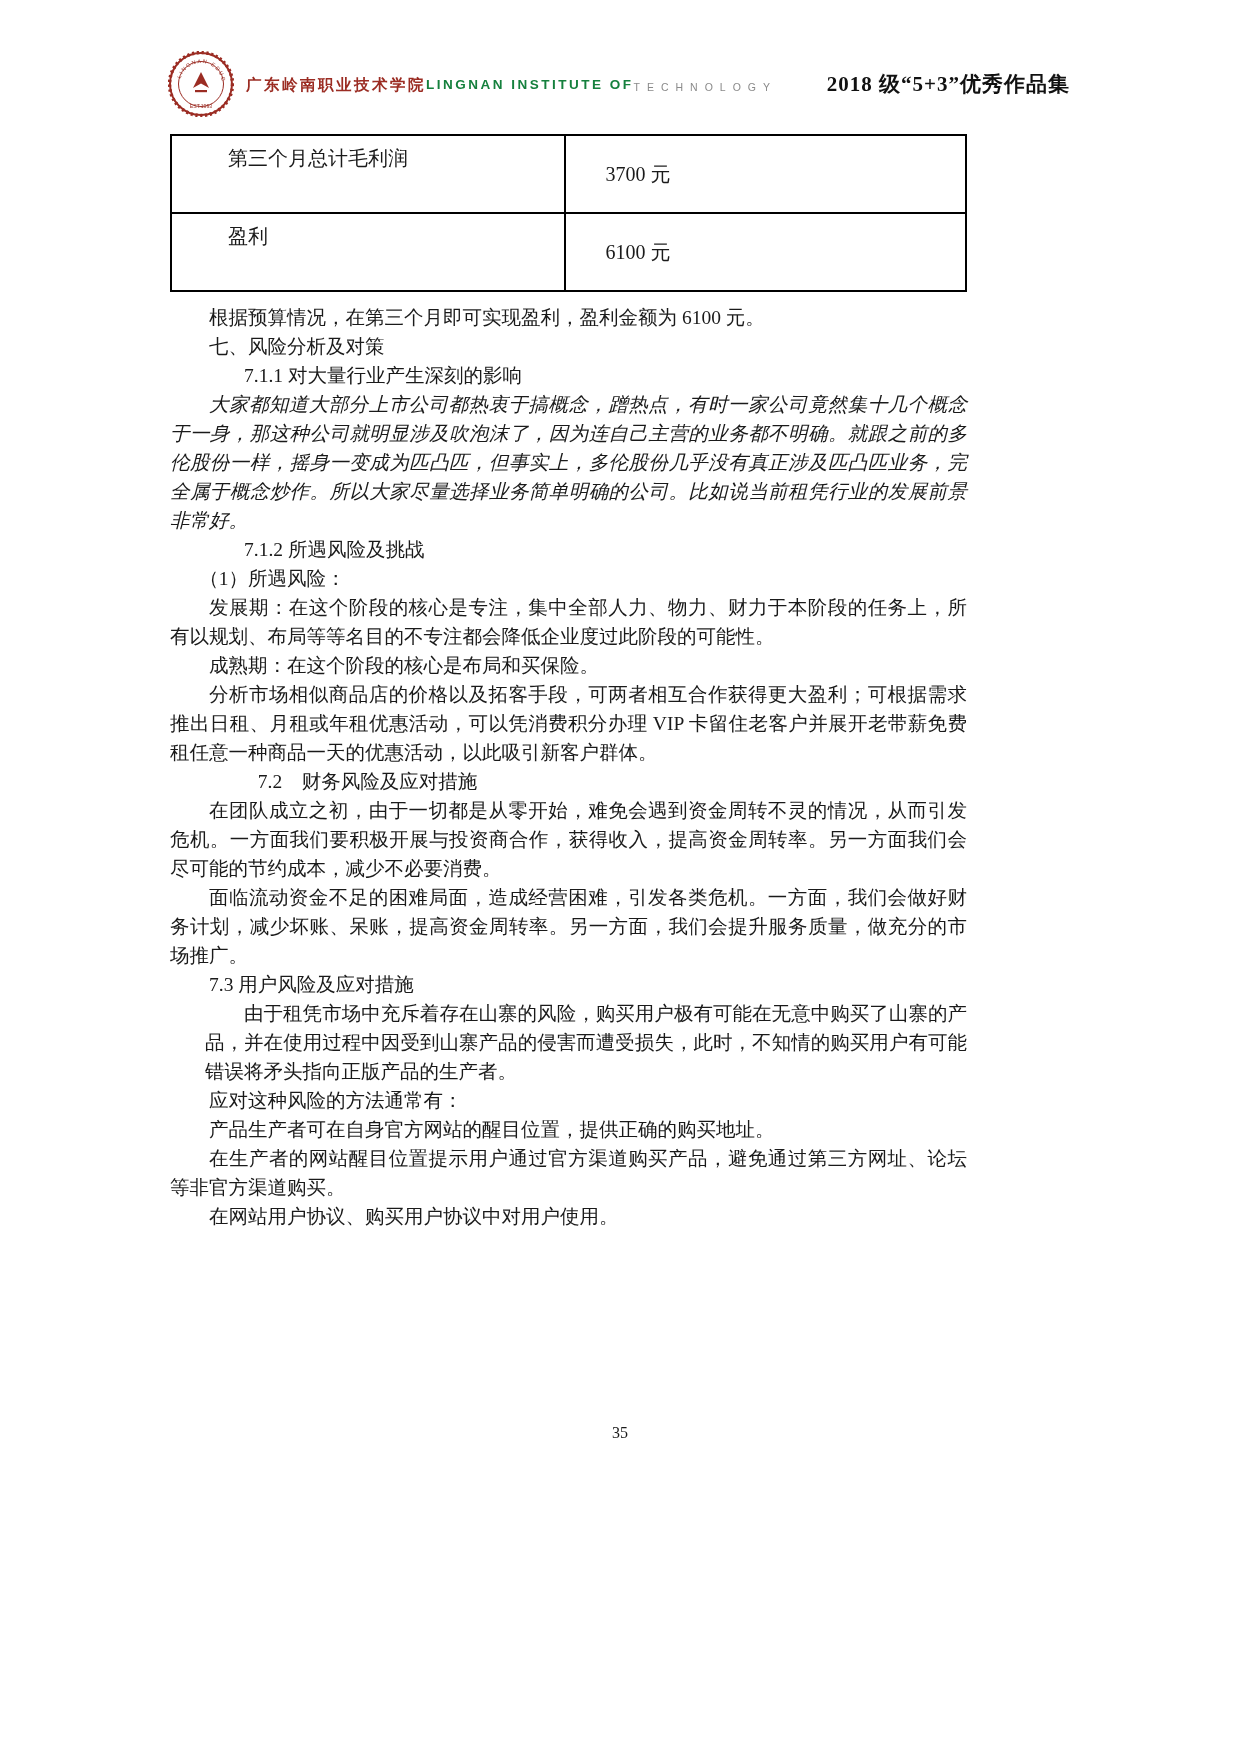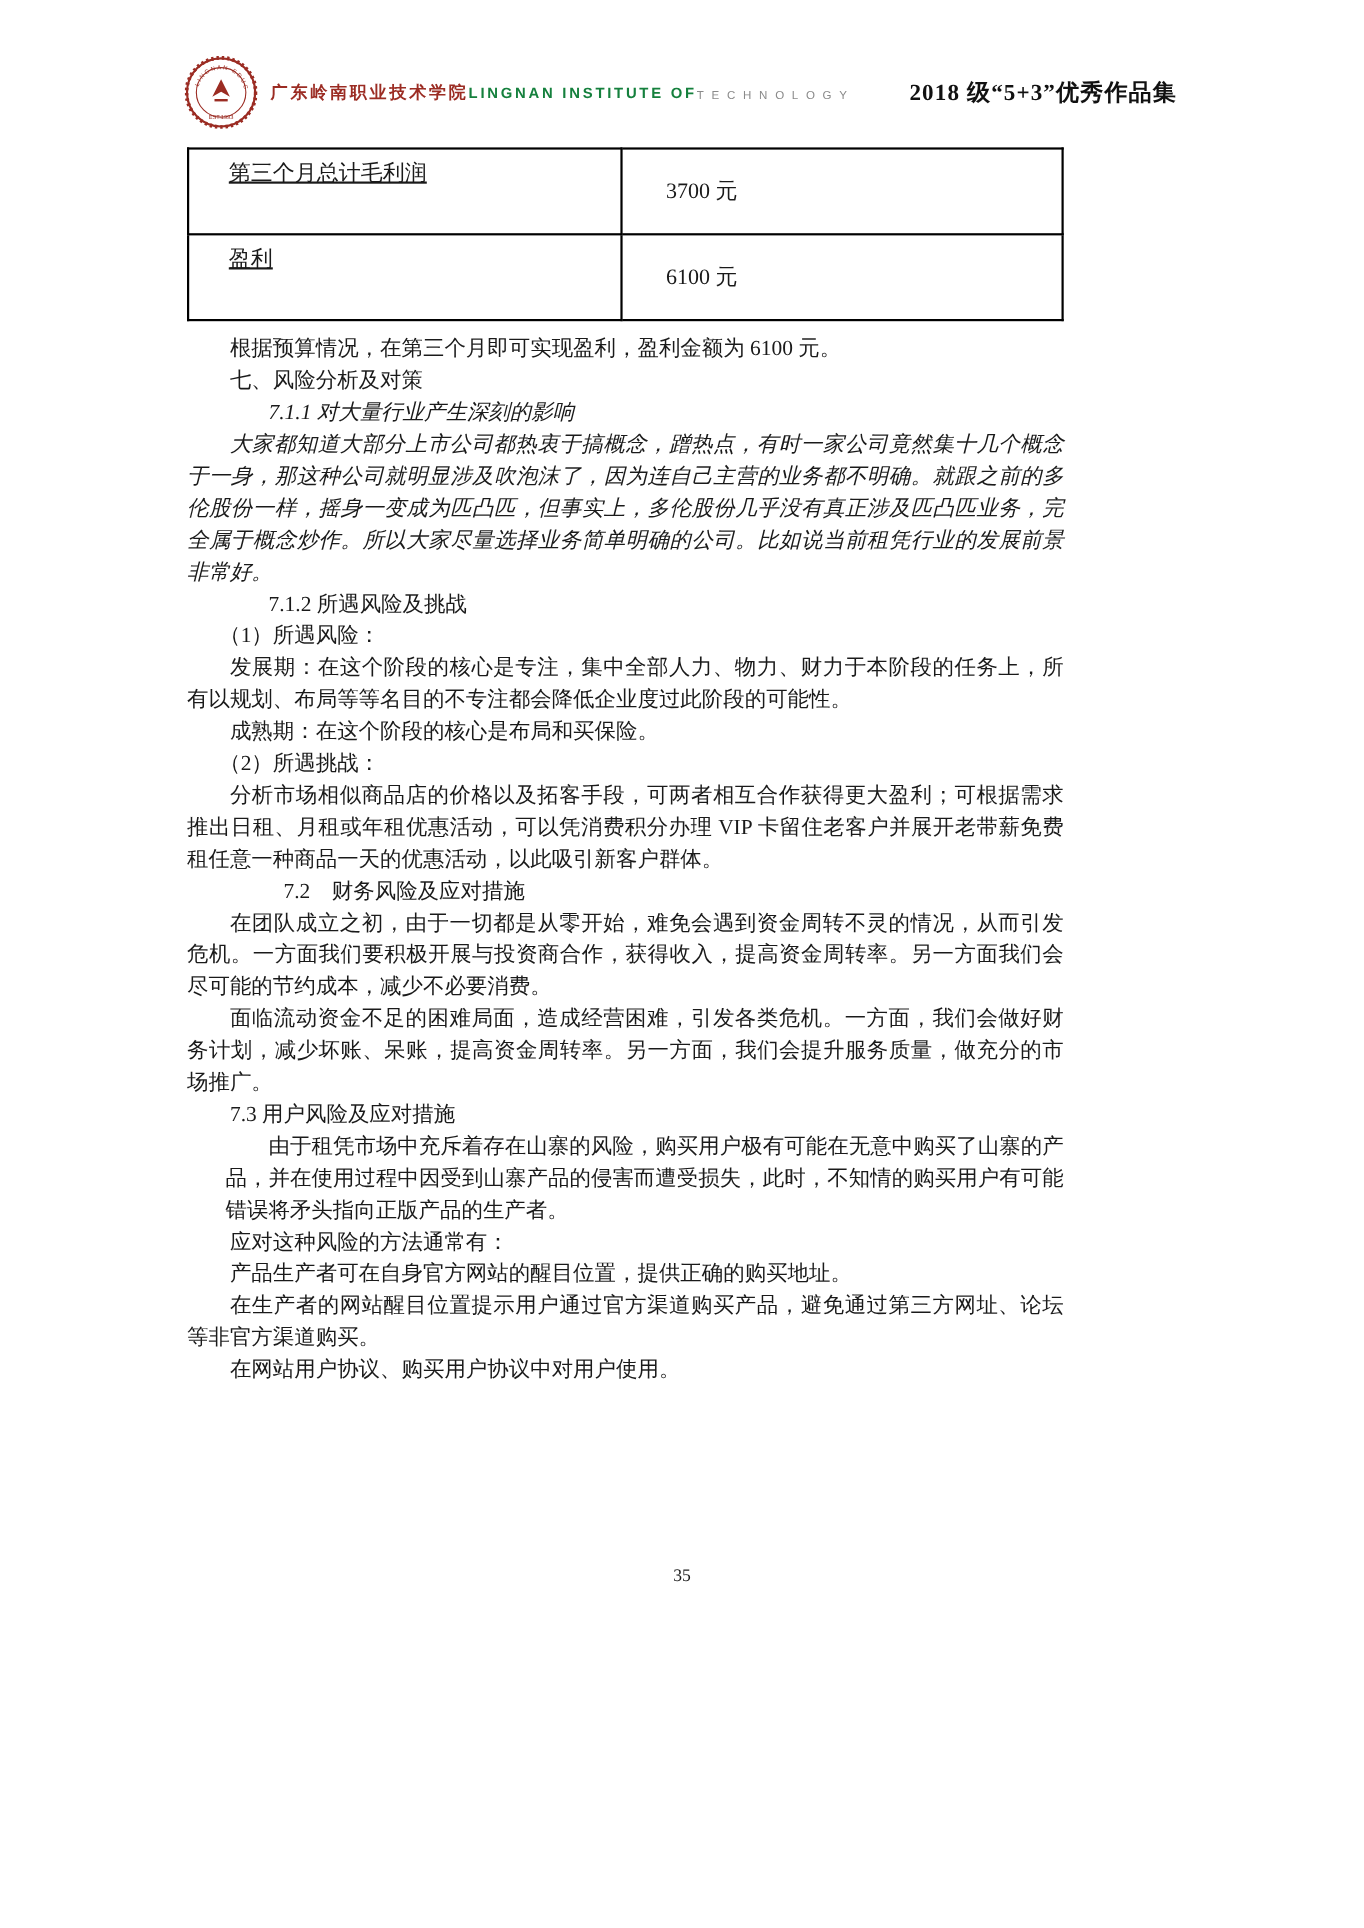--- a/index.html
+++ b/index.html
@@ -49,21 +49,21 @@
   
   .content { position: absolute; left: 170px; top: 134px; width: 797px; }
 
   table.budget { border-collapse: collapse; width: 100%; table-layout: fixed; }
   table.budget td {
     border: 2px solid #000000;
     vertical-align: top;
     font-size: 20px;
     line-height: 28px;
   }
-  td.cell-label { width: 49.5%; padding: 8px 10px 24px 36px; height: 60px; text-decoration: underline; }
+  td.cell-label { width: 49.5%; padding: 8px 10px 24px 56px; height: 60px; }
   td.cell-value { width: 50.5%; padding: 24px 10px 24px 40px; font-family: Liberation Serif, serif; }
 
   .doc-body { margin-top: 11px; font-size: 19.5px; line-height: 29px; }
   .para {
     text-align: justify;
     text-justify: inter-ideograph;
     word-break: break-all;
   }
 
   
@@ -118,27 +118,26 @@
           <tr>
             <td class="cell-label">盈利</td>
             <td class="cell-value">6100 元</td>
           </tr>
         </tbody>
     </table>
 
     <div class="doc-body">
         <p class="para" style="text-indent: 2em;">根据预算情况，在第三个月即可实现盈利，盈利金额为 6100 元。</p>
         <p class="para" style="text-indent: 2em;">七、风险分析及对策</p>
-        <p class="para" style="text-indent: 3.8em; font-style: italic;">7.1.1 对大量行业产生深刻的影响</p>
+        <p class="para" style="text-indent: 3.8em;">7.1.1 对大量行业产生深刻的影响</p>
         <p class="para" style="text-indent: 2em; font-style: italic;">大家都知道大部分上市公司都热衷于搞概念，蹭热点，有时一家公司竟然集十几个概念于一身，那这种公司就明显涉及吹泡沫了，因为连自己主营的业务都不明确。就跟之前的多伦股份一样，摇身一变成为匹凸匹，但事实上，多伦股份几乎没有真正涉及匹凸匹业务，完全属于概念炒作。所以大家尽量选择业务简单明确的公司。比如说当前租凭行业的发展前景非常好。</p>
         <p class="para" style="text-indent: 3.8em;">7.1.2 所遇风险及挑战</p>
         <p class="para" style="text-indent: 1.5em;">（1）所遇风险：</p>
         <p class="para" style="text-indent: 2em;">发展期：在这个阶段的核心是专注，集中全部人力、物力、财力于本阶段的任务上，所有以规划、布局等等名目的不专注都会降低企业度过此阶段的可能性。</p>
         <p class="para" style="text-indent: 2em;">成熟期：在这个阶段的核心是布局和买保险。</p>
-        <p class="para" style="text-indent: 1.5em;">（2）所遇挑战：</p>
         <p class="para" style="text-indent: 2em;">分析市场相似商品店的价格以及拓客手段，可两者相互合作获得更大盈利；可根据需求推出日租、月租或年租优惠活动，可以凭消费积分办理 VIP 卡留住老客户并展开老带薪免费租任意一种商品一天的优惠活动，以此吸引新客户群体。</p>
         <p class="para" style="text-indent: 4.5em;">7.2　财务风险及应对措施</p>
         <p class="para" style="text-indent: 2em;">在团队成立之初，由于一切都是从零开始，难免会遇到资金周转不灵的情况，从而引发危机。一方面我们要积极开展与投资商合作，获得收入，提高资金周转率。另一方面我们会尽可能的节约成本，减少不必要消费。</p>
         <p class="para" style="text-indent: 2em;">面临流动资金不足的困难局面，造成经营困难，引发各类危机。一方面，我们会做好财务计划，减少坏账、呆账，提高资金周转率。另一方面，我们会提升服务质量，做充分的市场推广。</p>
         <p class="para" style="text-indent: 2em;">7.3 用户风险及应对措施</p>
         <p class="para" style="text-indent: 2em; margin-left: 35px;">由于租凭市场中充斥着存在山寨的风险，购买用户极有可能在无意中购买了山寨的产品，并在使用过程中因受到山寨产品的侵害而遭受损失，此时，不知情的购买用户有可能错误将矛头指向正版产品的生产者。</p>
         <p class="para" style="text-indent: 2em;">应对这种风险的方法通常有：</p>
         <p class="para" style="text-indent: 2em;">产品生产者可在自身官方网站的醒目位置，提供正确的购买地址。</p>
         <p class="para" style="text-indent: 2em;">在生产者的网站醒目位置提示用户通过官方渠道购买产品，避免通过第三方网址、论坛等非官方渠道购买。</p>
         <p class="para" style="text-indent: 2em;">在网站用户协议、购买用户协议中对用户使用。</p>

